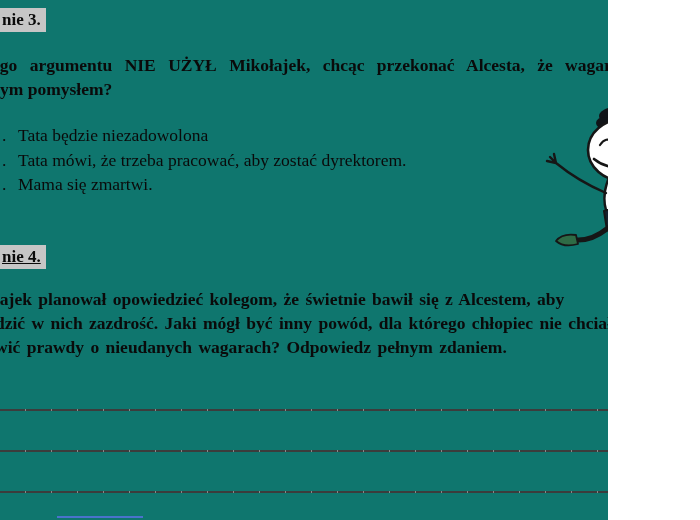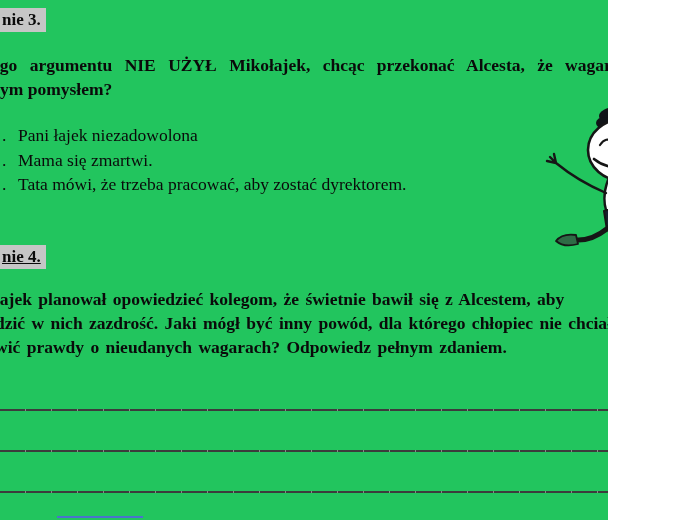--- a/index.html
+++ b/index.html
@@ -1,19 +1,19 @@
 <!DOCTYPE html>
 <html><head>
 <meta charset="utf-8">
 <style>
   html,body{margin:0;padding:0;background:#fff;}
   #page{
     position:relative;
     width:608px;height:520px;
-    background:#22c55e;
+    background:#0f766e;
     overflow:hidden;
     font-family:"Liberation Serif", serif;
     color:#0a0a0a;
   }
   .task-header{
     position:absolute;left:0;
     font-weight:bold;font-size:17px;line-height:21px;
     background:#c6c6c6;
     padding:1px 5px 2px 2px;
     white-space:nowrap;
@@ -50,27 +50,27 @@
 
   <div class="task-header" style="top:8px;">nie 3.</div>
 
   <div class="q-bold" style="top:53px;">
     <span class="line cut-a wide-space">ego argumentu NIE UŻYŁ Mikołajek, chcąc przekonać Alcesta, że wagary ni</span>
     <span class="line">ym pomysłem?</span>
   </div>
 
   <div class="options">
     <div class="option-row">
-      <span class="marker">.</span><span>Pani łajek niezadowolona</span>
+      <span class="marker">.</span><span>Tata będzie niezadowolona</span>
+    </div>
+    <div class="option-row">
+      <span class="marker">.</span><span>Tata mówi, że trzeba pracować, aby zostać dyrektorem.</span>
     </div>
     <div class="option-row">
       <span class="marker">.</span><span>Mama się zmartwi.</span>
-    </div>
-    <div class="option-row">
-      <span class="marker">.</span><span>Tata mówi, że trzeba pracować, aby zostać dyrektorem.</span>
     </div>
   </div>
 
   <svg id="boy-illustration" width="156" height="148" viewBox="0 0 156 148">
     <g stroke="#161616" stroke-linecap="round" stroke-linejoin="round" fill="none">
 
       <g fill="#101418" stroke="none">
         <ellipse cx="72" cy="15" rx="17" ry="9"></ellipse>
         <ellipse cx="92" cy="16" rx="15" ry="8"></ellipse>
         <ellipse cx="106" cy="24" rx="10" ry="8"></ellipse>

